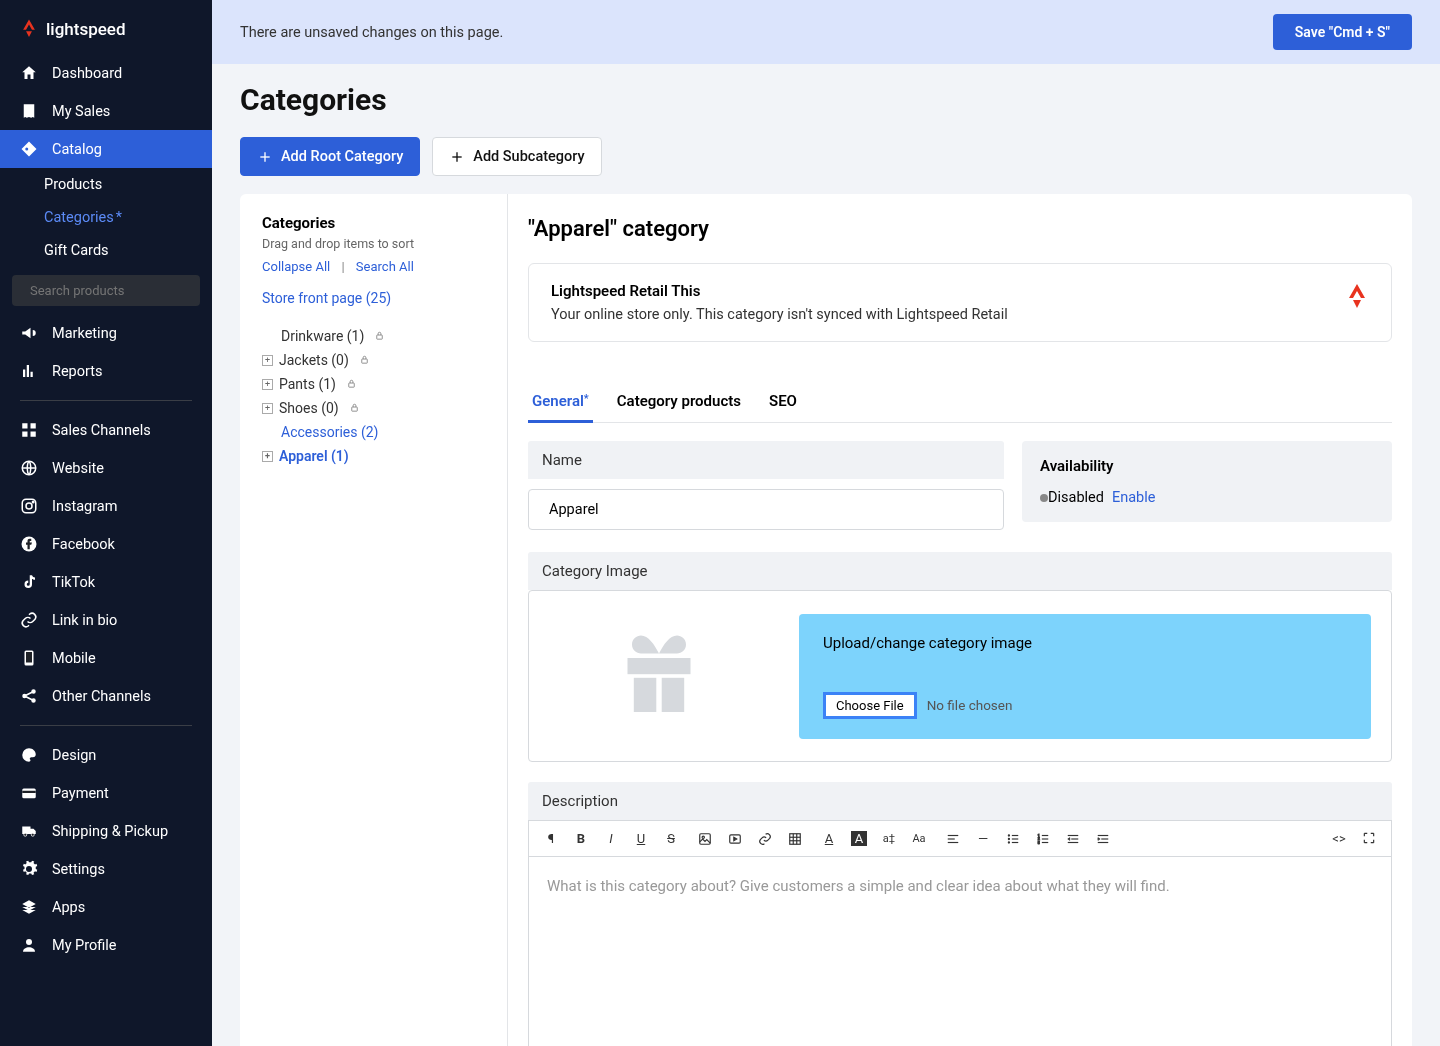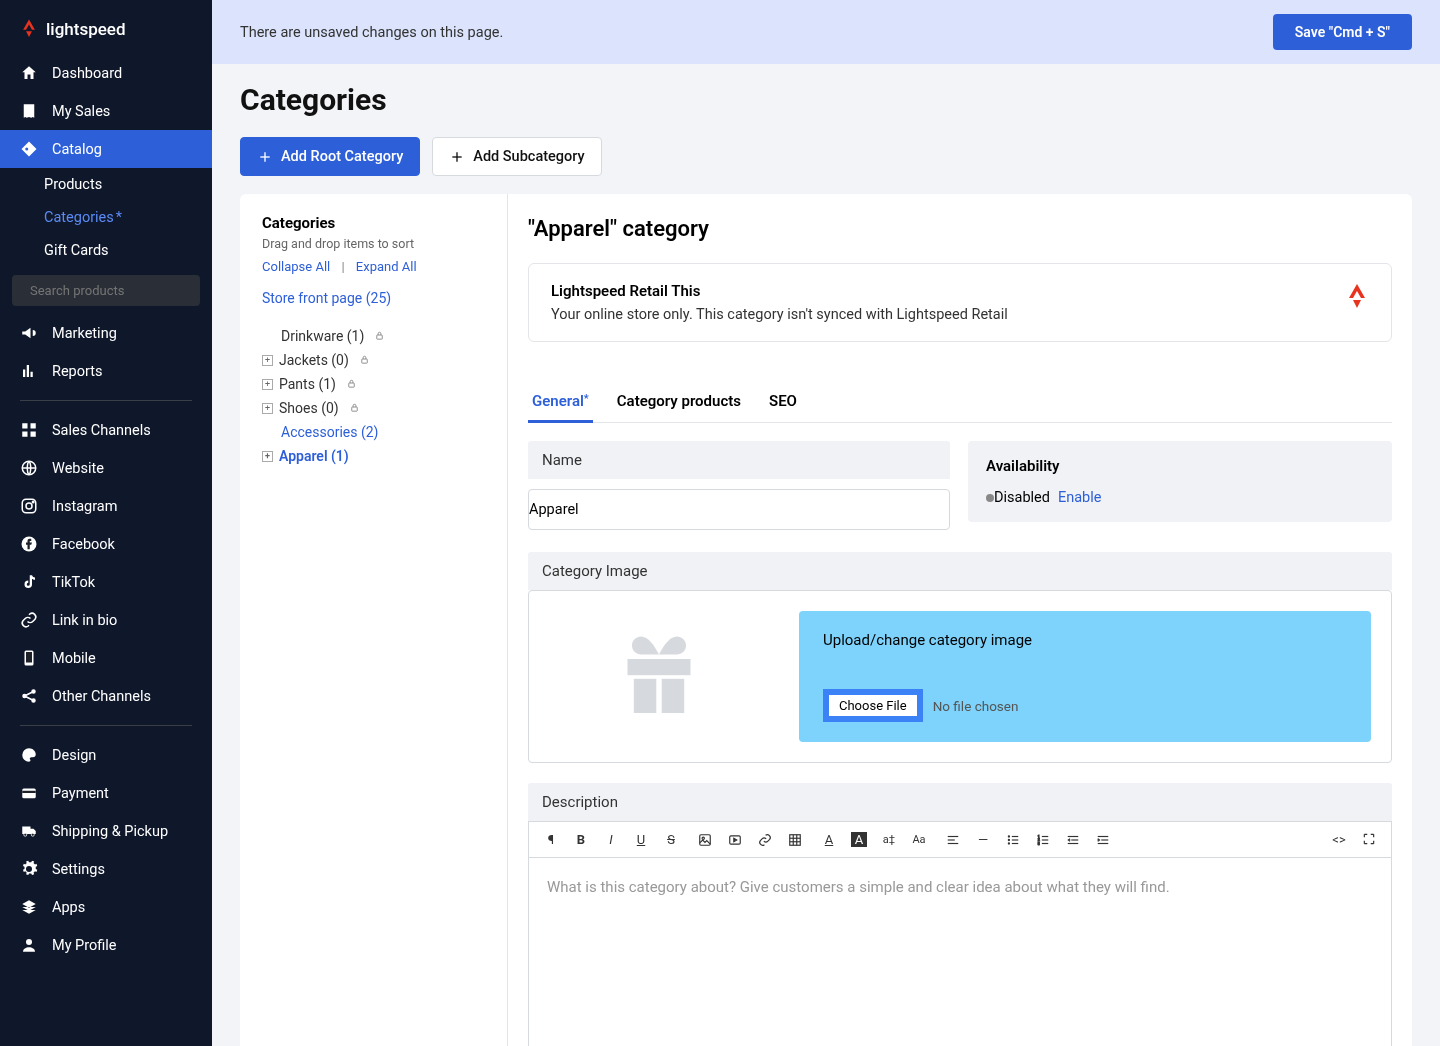--- a/index.html
+++ b/index.html
@@ -54,36 +54,36 @@
 .sync-text { font-size: 14.5px; color: #333; }
 .sync-icon { width: 24px; height: 30px; }
 
 .tabs { display: flex; gap: 20px; border-bottom: 1px solid #e3e5e8; margin-bottom: 0; }
 .tab { padding: 10px 4px; font-size: 15px; font-weight: 600; cursor: pointer; border-bottom: 3px solid transparent; margin-bottom: -1px; }
 .tab.active { color: #2d5fd8; border-bottom-color: #2d5fd8; }
 .tab-star::after { content: '*'; color: #2d5fd8; font-size: 11px; vertical-align: top; }
 
 .form-row { display: flex; gap: 18px; margin-top: 18px; }
 .form-left { flex: 1; }
-.form-right { width: 424px; }
+.form-right { width: 370px; }
 .section-head { background: #f0f2f5; padding: 10px 14px; font-size: 15px; color: #333; border-radius: 3px 3px 0 0; }
-.name-input { width: 100%; padding: 11px 0; border: 1px solid #d6d9dd; border-radius: 4px; font-size: 14.5px; margin-top: 10px; }
+.name-input { width: 100%; padding: 11px 20px; border: 1px solid #d6d9dd; border-radius: 4px; font-size: 14.5px; margin-top: 10px; }
 .avail-box { background: #f0f2f5; padding: 16px 18px; border-radius: 4px; }
 .avail-title { font-weight: 600; font-size: 15px; margin-bottom: 14px; }
 .avail-status { display: flex; align-items: center; font-size: 14.5px; }
 .status-dot { width: 8px; height: 8px; background: #888; border-radius: 50%; }
 .enable-link { color: #2d5fd8; cursor: pointer; margin-left: 8px; }
 
 .img-section { margin-top: 22px; }
 .img-box { border: 1px solid #d6d9dd; border-radius: 4px; padding: 20px; display: flex; gap: 30px; align-items: center; margin-top: 0; }
 .img-placeholder { width: 220px; height: 130px; display: flex; align-items: center; justify-content: center; }
 .upload-area { flex: 1; background: #7dd3fc; padding: 20px 24px; border-radius: 4px; }
 .upload-title { font-size: 15px; margin-bottom: 40px; }
 .file-row { display: flex; align-items: center; gap: 10px; font-size: 13.5px; color: #555; }
-.file-btn { border: 6px solid #3b82f6; padding: 3px 10px; font-size: 13px; background: #fff; cursor: pointer; }
+.file-btn { border: 3px solid #3b82f6; padding: 3px 10px; font-size: 13px; background: #fff; cursor: pointer; }
 
 .desc-section { margin-top: 20px; }
 .editor-toolbar { border: 1px solid #d6d9dd; border-bottom: none; padding: 10px 14px; display: flex; align-items: center; gap: 18px; font-size: 13px; color: #333; }
 .tb-group { display: flex; gap: 14px; align-items: center; }
 .tb-btn { cursor: pointer; width: 16px; display: inline-flex; justify-content: center; }
 .tb-right { margin-left: auto; display: flex; gap: 14px; }
 .editor-body { border: 1px solid #d6d9dd; padding: 20px 18px; min-height: 200px; font-size: 15px; color: #999; }
 </style>
 </head>
 <body>
@@ -330,21 +330,21 @@
     </div>
 
     <div class="panel-row">
 
       <div class="tree-panel">
         <div class="tree-title">Categories</div>
         <div class="tree-sub">Drag and drop items to sort</div>
         <div class="tree-actions">
           <a>Collapse All</a>
           <span class="sep">|</span>
-          <a>Expand All</a>
+          <a>Search All</a>
         </div>
         <div class="tree-list">
           <div class="tree-root">Store front page (25)</div>
           <div id="tree-items">
               <div class="tree-item">
                 <span class="expand-spacer"></span>
                 <span>Drinkware (1)</span>
                 <span><svg class="lock-icon" viewBox="0 0 24 24" fill="none" stroke="#888" stroke-width="2">
                     <rect x="6" y="11" width="12" height="9" rx="1"></rect>
                     <path d="M9 11V8a3 3 0 016 0v3"></path>

